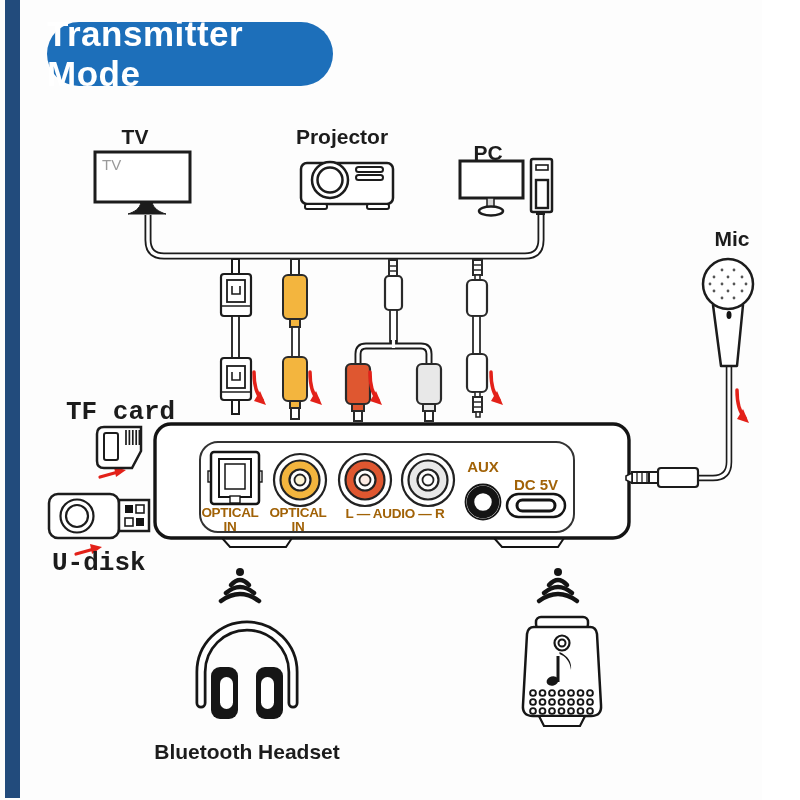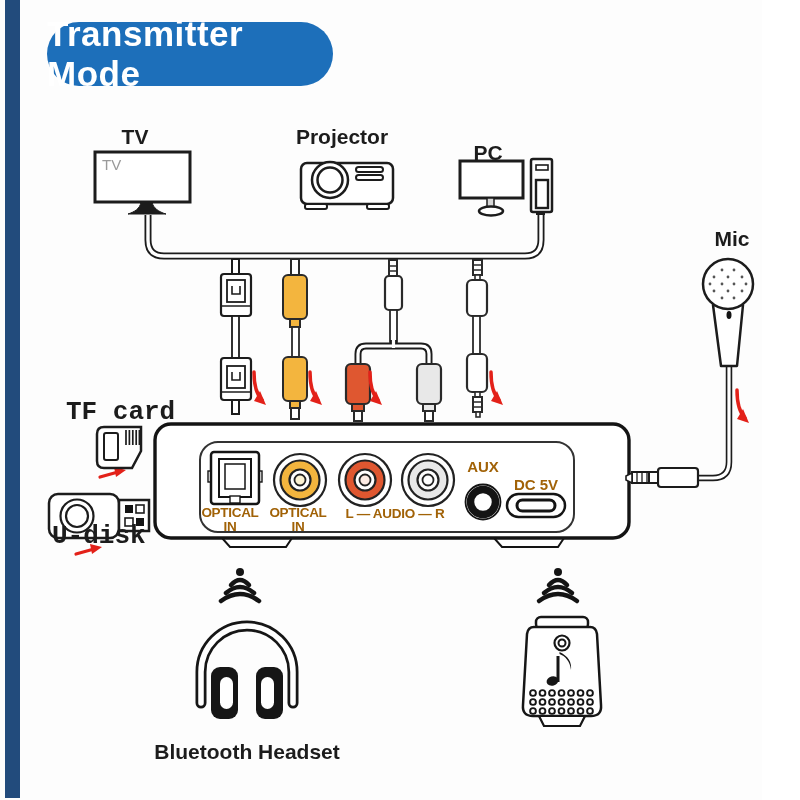--- a/index.html
+++ b/index.html
@@ -291,21 +291,21 @@
       <path d="M539,716 L585,716 L580,726 L544,726 Z" stroke-width="2.2"></path>
     </g>
   </svg>
 
   <div class="lbl" style="left:105px;top:125px;width:60px;">TV</div>
   <div class="tv-screen" style="left:102px;top:156px;">TV</div>
   <div class="lbl" style="left:292px;top:125px;width:100px;">Projector</div>
   <div class="lbl" style="left:458px;top:141px;width:60px;">PC</div>
   <div class="lbl" style="left:697px;top:227px;width:70px;">Mic</div>
   <div class="lbl small" style="left:66px;top:397px;width:90px;">TF card</div>
-  <div class="lbl small" style="left:52px;top:521px;width:84px;">U-disk</div>
+  <div class="lbl small" style="left:52px;top:548px;width:84px;">U-disk</div>
   <div class="lbl" style="left:142px;top:740px;width:210px;">Bluetooth Headset</div>
 
   <div class="port-lbl" style="left:198px;top:506px;width:64px;">
     <div>OPTICAL</div>
     <div>IN</div>
   </div>
   <div class="port-lbl" style="left:266px;top:506px;width:64px;">
     <div>OPTICAL</div>
     <div>IN</div>
   </div>

